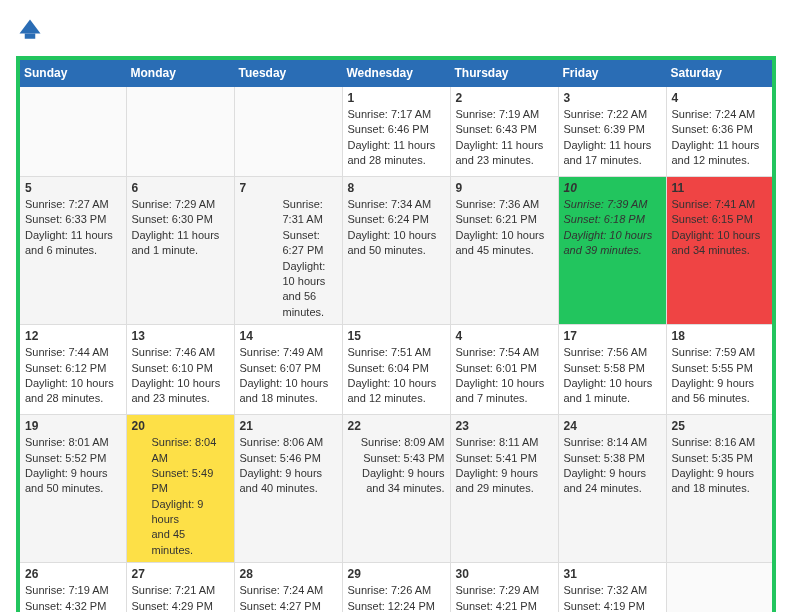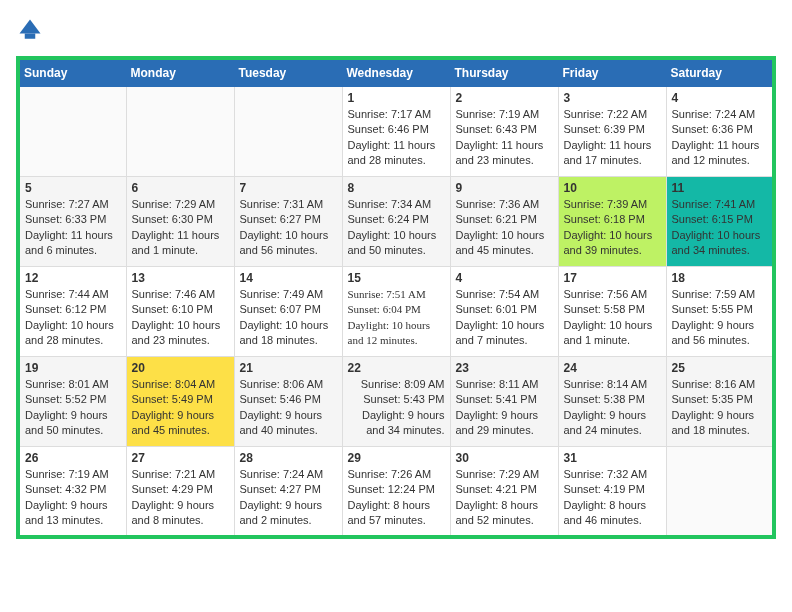--- a/index.html
+++ b/index.html
@@ -174,47 +174,47 @@
           </td>
           <td style="background: rgb(245, 245, 245);">
             <span class="day-num">6</span>
             <div class="day-info" style="white-space: pre-line;">Sunrise: 7:29 AM
 Sunset: 6:30 PM
 Daylight: 11 hours
 and 1 minute.</div>
           </td>
           <td style="background: rgb(245, 245, 245);">
             <span class="day-num">7</span>
-            <div class="day-info" style="white-space: pre-line;">Sunrise: 7:31 AM
+            <div class="day-info" style="white-space: pre-line; margin-left: 43px;">Sunrise: 7:31 AM
 Sunset: 6:27 PM
 Daylight: 10 hours
 and 56 minutes.</div>
           </td>
           <td style="background: rgb(245, 245, 245);">
             <span class="day-num">8</span>
             <div class="day-info" style="white-space: pre-line;">Sunrise: 7:34 AM
 Sunset: 6:24 PM
 Daylight: 10 hours
 and 50 minutes.</div>
           </td>
           <td style="background: rgb(245, 245, 245);">
             <span class="day-num">9</span>
             <div class="day-info" style="white-space: pre-line;">Sunrise: 7:36 AM
 Sunset: 6:21 PM
 Daylight: 10 hours
 and 45 minutes.</div>
           </td>
-          <td style="background: #bef264;">
+          <td style="background: #22c55e; font-style: italic;">
             <span class="day-num">10</span>
             <div class="day-info" style="white-space: pre-line;">Sunrise: 7:39 AM
 Sunset: 6:18 PM
 Daylight: 10 hours
 and 39 minutes.</div>
           </td>
-          <td style="background: #14b8a6;">
+          <td style="background: #ef4444;">
             <span class="day-num">11</span>
             <div class="day-info" style="white-space: pre-line;">Sunrise: 7:41 AM
 Sunset: 6:15 PM
 Daylight: 10 hours
 and 34 minutes.</div>
           </td>
         </tr>
         <tr>
           <td>
             <span class="day-num">12</span>
@@ -232,21 +232,21 @@
           </td>
           <td>
             <span class="day-num">14</span>
             <div class="day-info" style="white-space: pre-line;">Sunrise: 7:49 AM
 Sunset: 6:07 PM
 Daylight: 10 hours
 and 18 minutes.</div>
           </td>
           <td>
             <span class="day-num">15</span>
-            <div class="day-info" style="white-space: pre-line; font-family: Liberation Serif, serif;">Sunrise: 7:51 AM
+            <div class="day-info" style="white-space: pre-line;">Sunrise: 7:51 AM
 Sunset: 6:04 PM
 Daylight: 10 hours
 and 12 minutes.</div>
           </td>
           <td>
             <span class="day-num">4</span>
             <div class="day-info" style="white-space: pre-line;">Sunrise: 7:54 AM
 Sunset: 6:01 PM
 Daylight: 10 hours
 and 7 minutes.</div>
@@ -269,21 +269,21 @@
         <tr>
           <td style="background: rgb(245, 245, 245);">
             <span class="day-num">19</span>
             <div class="day-info" style="white-space: pre-line;">Sunrise: 8:01 AM
 Sunset: 5:52 PM
 Daylight: 9 hours
 and 50 minutes.</div>
           </td>
           <td style="background: #fde047;">
             <span class="day-num">20</span>
-            <div class="day-info" style="white-space: pre-line;">Sunrise: 8:04 AM
+            <div class="day-info" style="white-space: pre-line; margin-left: 20px;">Sunrise: 8:04 AM
 Sunset: 5:49 PM
 Daylight: 9 hours
 and 45 minutes.</div>
           </td>
           <td style="background: rgb(245, 245, 245);">
             <span class="day-num">21</span>
             <div class="day-info" style="white-space: pre-line;">Sunrise: 8:06 AM
 Sunset: 5:46 PM
 Daylight: 9 hours
 and 40 minutes.</div>

